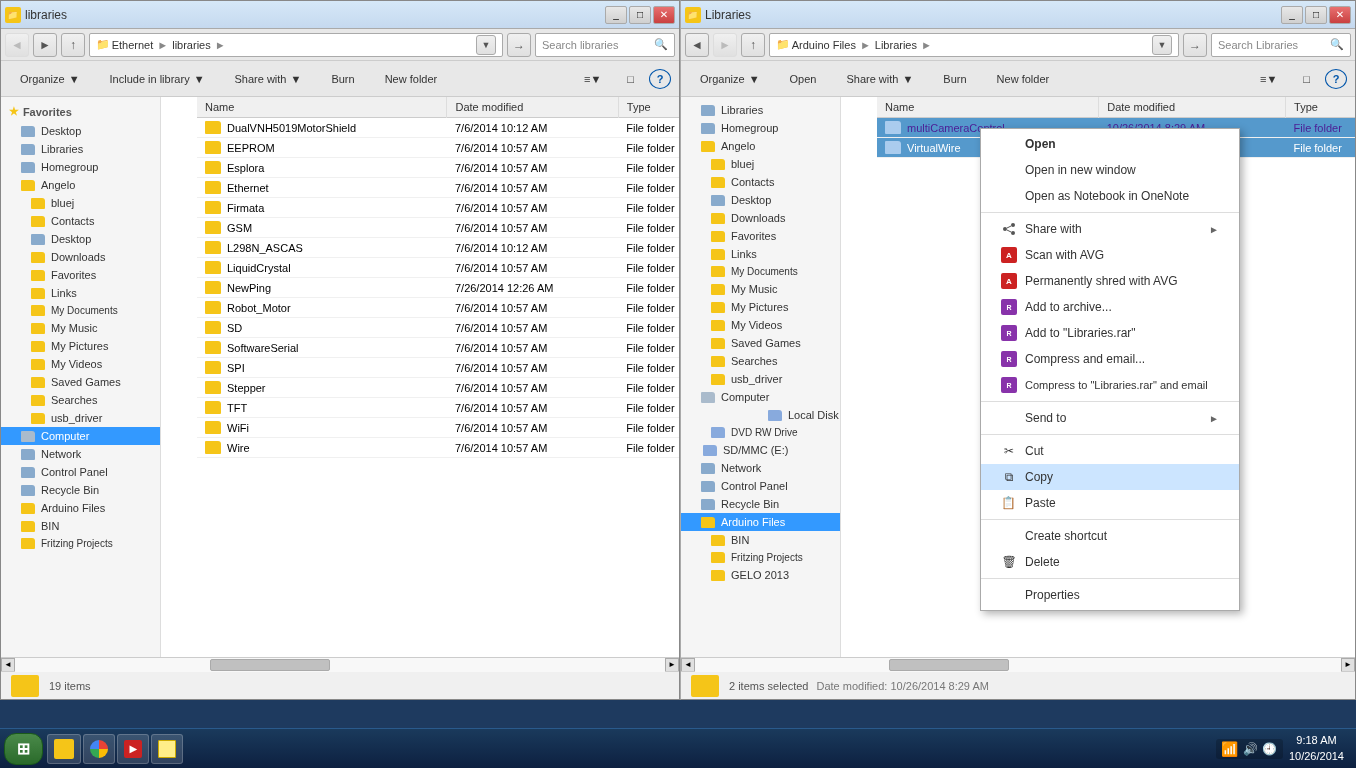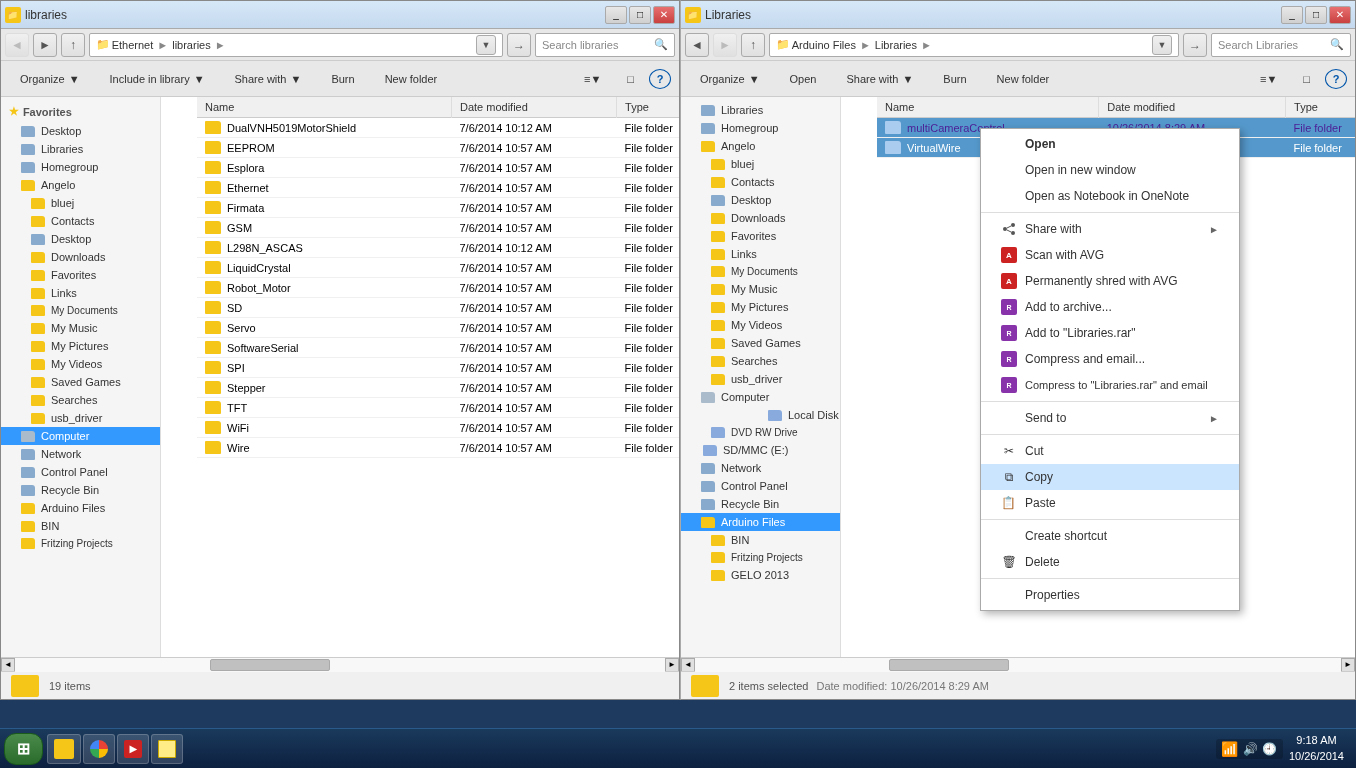--- a/index.html
+++ b/index.html
@@ -791,41 +791,41 @@
           <span>LiquidCrystal</span>
         </div>
       </td>
       <td>7/6/2014 10:57 AM</td>
       <td>File folder</td>
     </tr>
               <tr>
       <td>
         <div class="file-row-name">
           <div class="folder-icon-sm"></div>
+          <span>NewPing</span>
+        </div>
+      </td>
+      <td>7/26/2014 12:26 AM</td>
+      <td>File folder</td>
+    </tr>
+              <tr>
+      <td>
+        <div class="file-row-name">
+          <div class="folder-icon-sm"></div>
           <span>Robot_Motor</span>
         </div>
       </td>
       <td>7/6/2014 10:57 AM</td>
       <td>File folder</td>
     </tr>
               <tr>
       <td>
         <div class="file-row-name">
           <div class="folder-icon-sm"></div>
           <span>SD</span>
-        </div>
-      </td>
-      <td>7/6/2014 10:57 AM</td>
-      <td>File folder</td>
-    </tr>
-              <tr>
-      <td>
-        <div class="file-row-name">
-          <div class="folder-icon-sm"></div>
-          <span>Servo</span>
         </div>
       </td>
       <td>7/6/2014 10:57 AM</td>
       <td>File folder</td>
     </tr>
               <tr>
       <td>
         <div class="file-row-name">
           <div class="folder-icon-sm"></div>
           <span>SoftwareSerial</span>

